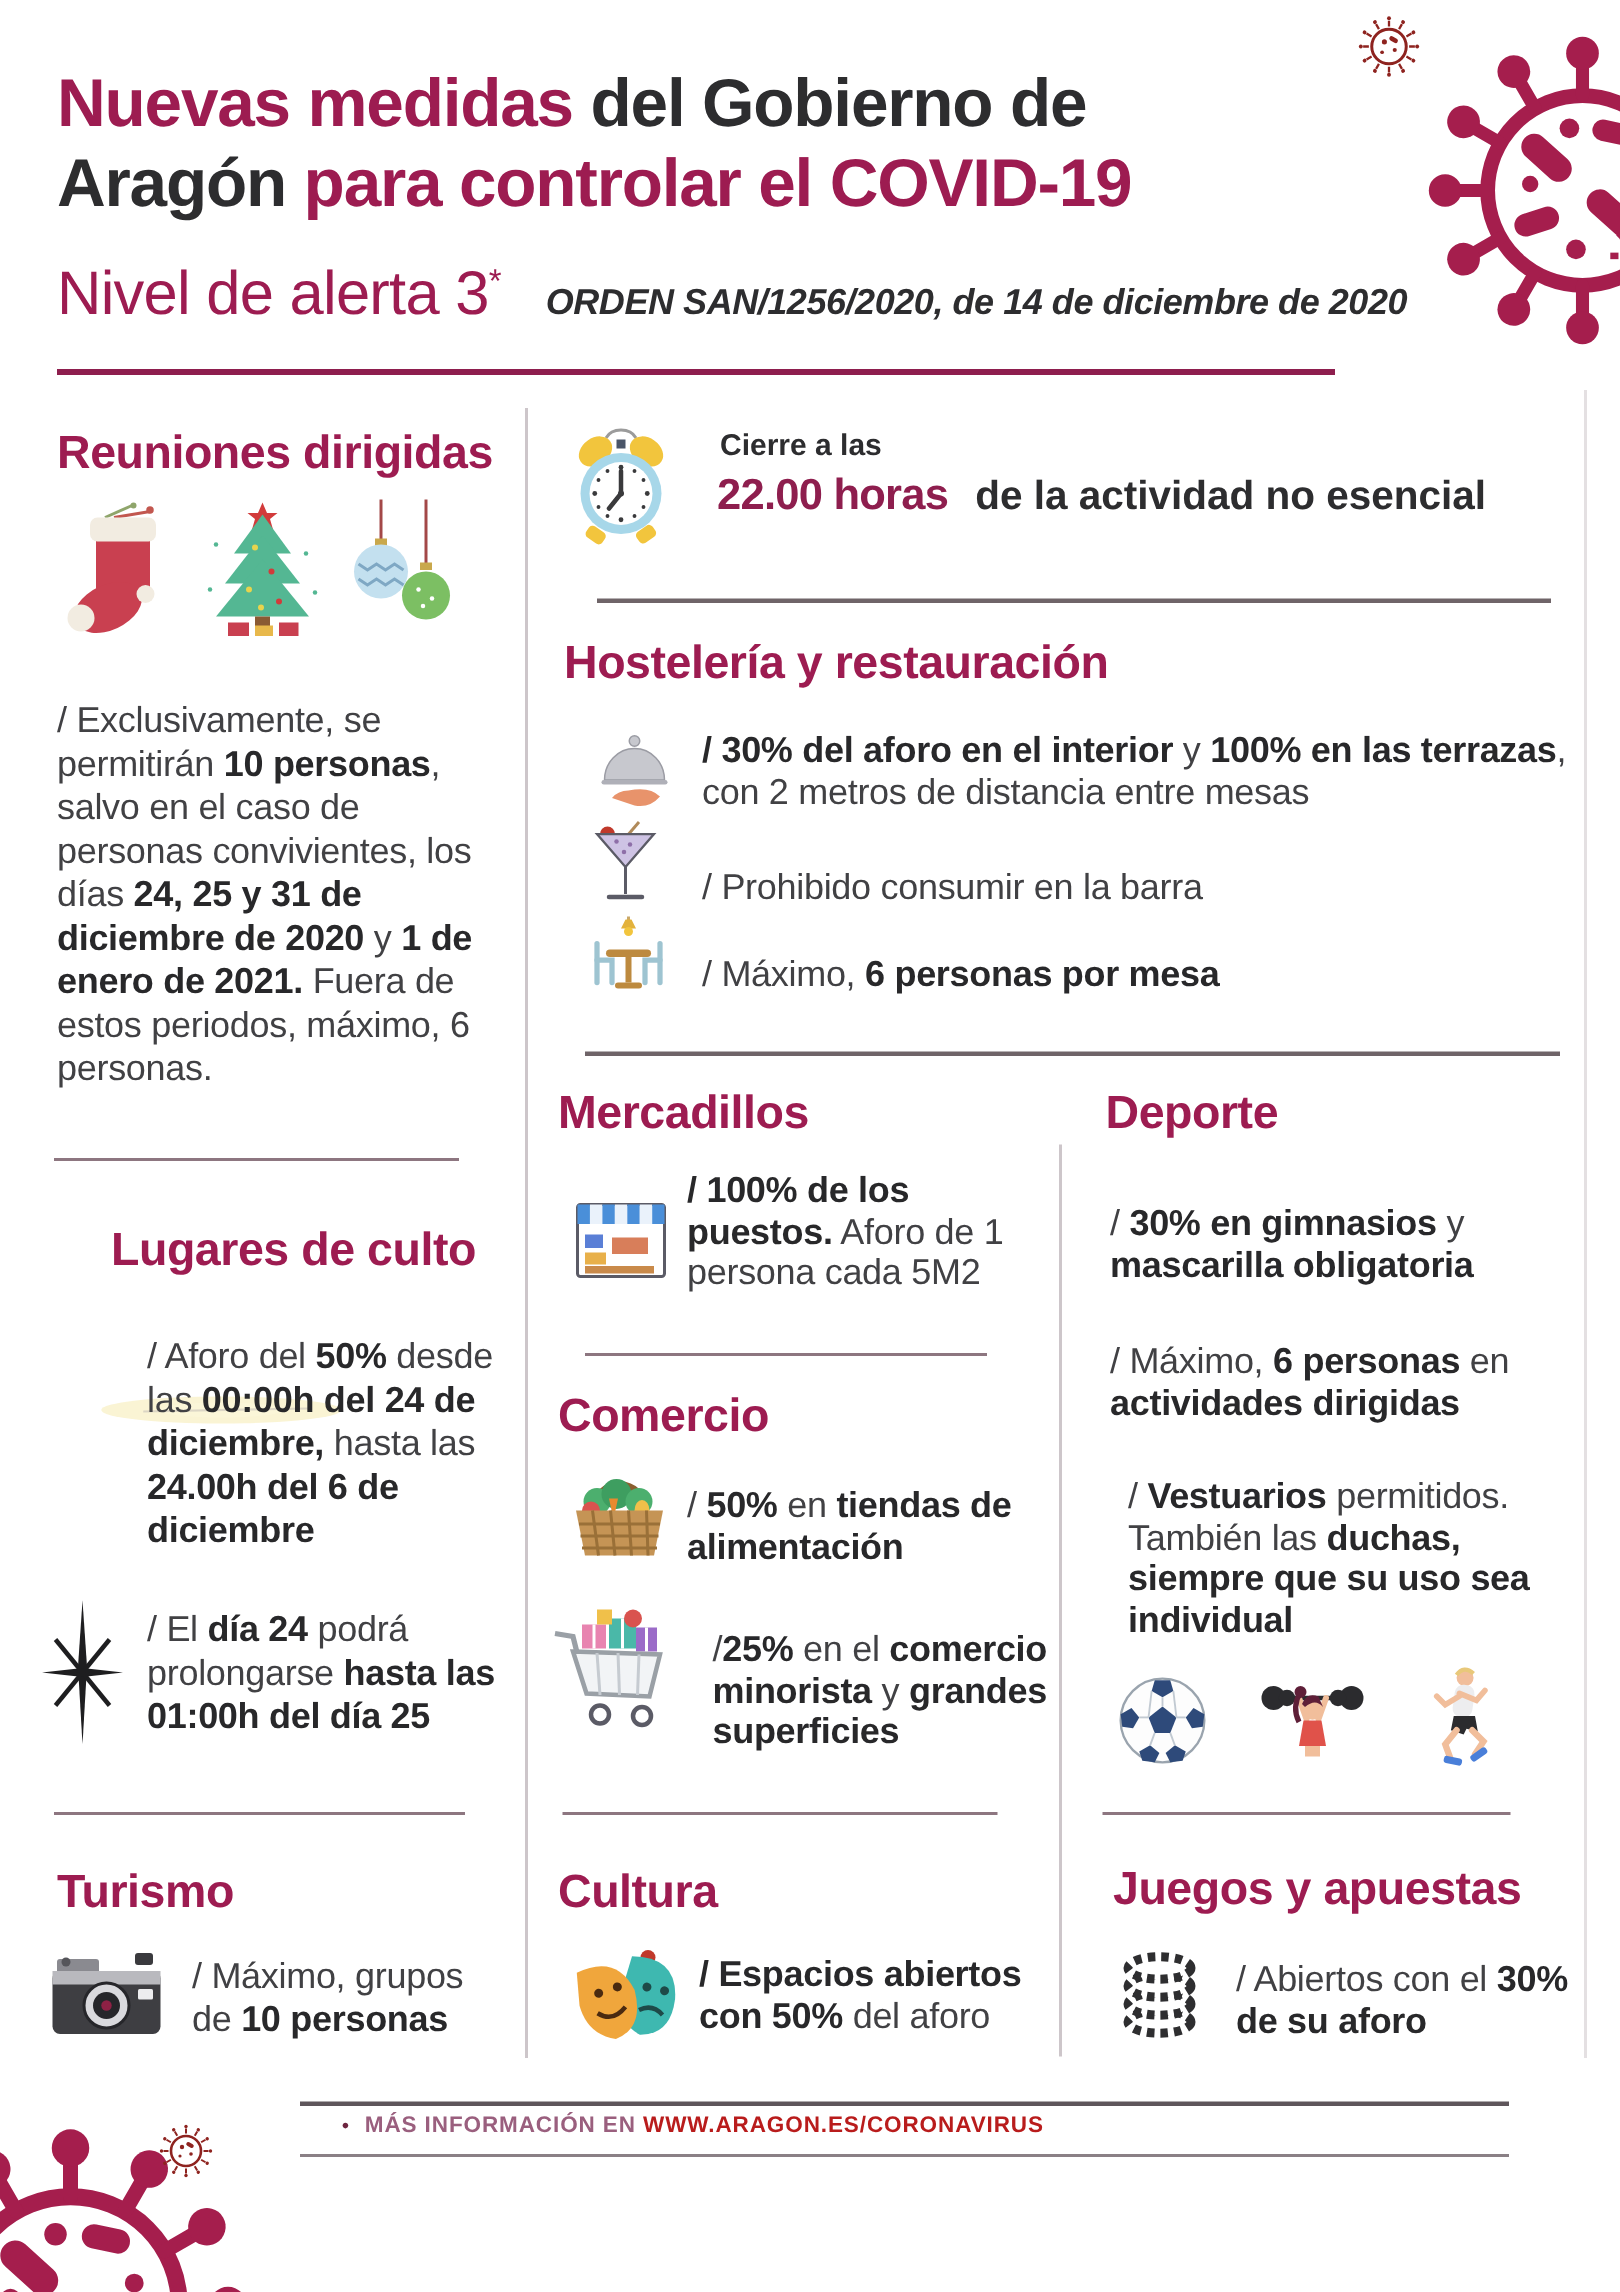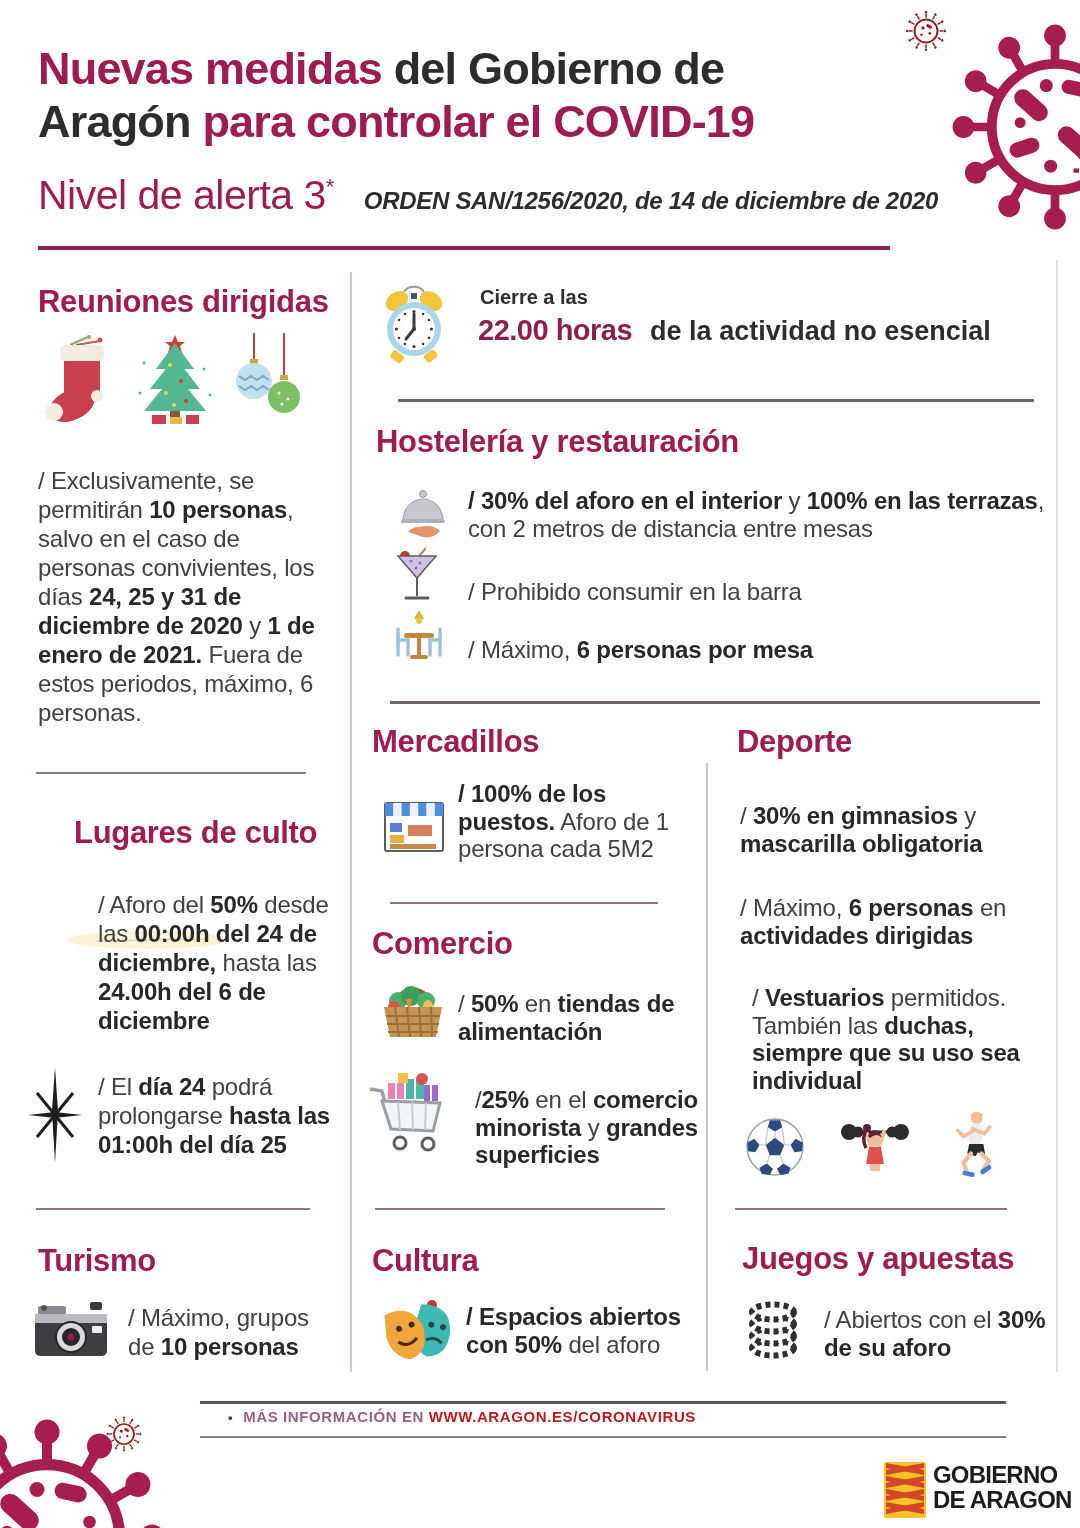--- a/index.html
+++ b/index.html
@@ -536,33 +536,14 @@
   </div>
   <div class="abs" style="left:200px;top:1436px;width:806px;height:2px;background:#8A8085;"></div>
 
   <svg class="abs" style="left:-78px;top:1412px;" width="250" height="250">
       <use href="#virusBig"></use>
     </svg>
   <svg class="abs" style="left:104px;top:1414px;" width="40" height="40">
       <use href="#virusSmall"></use>
     </svg>
 
-  <div class="abs logo" style="left:884px;top:1462px;">
-    <svg width="42" height="56" viewBox="0 0 42 56">
-      <rect x="0" y="0" width="42" height="56" rx="2" fill="#F5C324"></rect>
-      <g fill="#D4452C">
-        <path d="M2,1 L40,8 L40,13 L2,6 Z"></path>
-          <path d="M40,1 L2,8 L2,13 L40,6 Z"></path>
-        <path d="M2,14 L40,21 L40,26 L2,19 Z"></path>
-          <path d="M40,14 L2,21 L2,26 L40,19 Z"></path>
-        <path d="M2,27 L40,34 L40,39 L2,32 Z"></path>
-          <path d="M40,27 L2,34 L2,39 L40,32 Z"></path>
-        <path d="M2,40 L40,47 L40,52 L2,45 Z"></path>
-          <path d="M40,40 L2,47 L2,52 L40,45 Z"></path>
-      </g>
-    </svg>
-    <div class="logotext">
-      <div>GOBIERNO</div>
-      <div>DE ARAGON</div>
-    </div>
-  </div>
 
 </div>
 
 </body></html>

